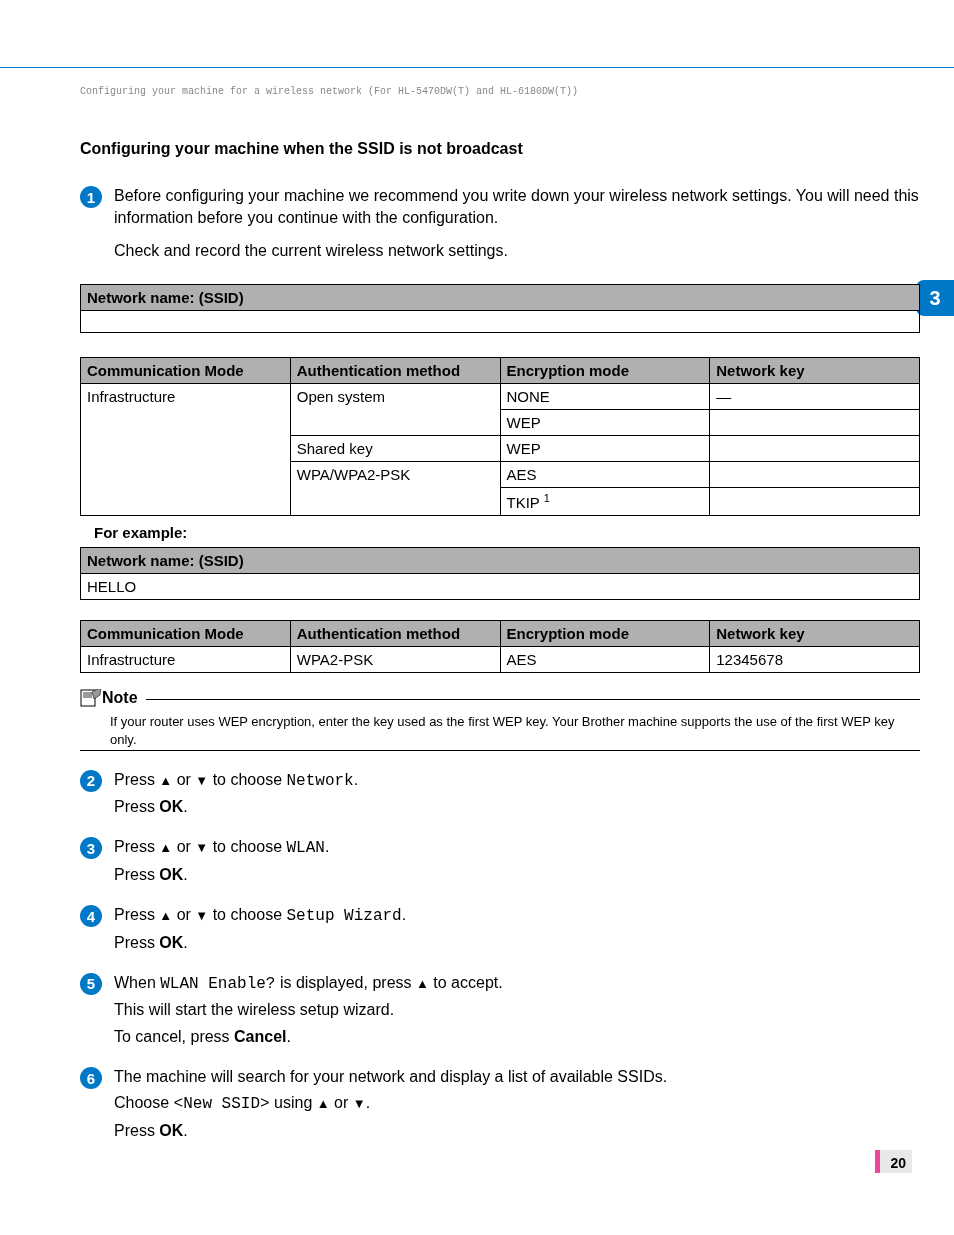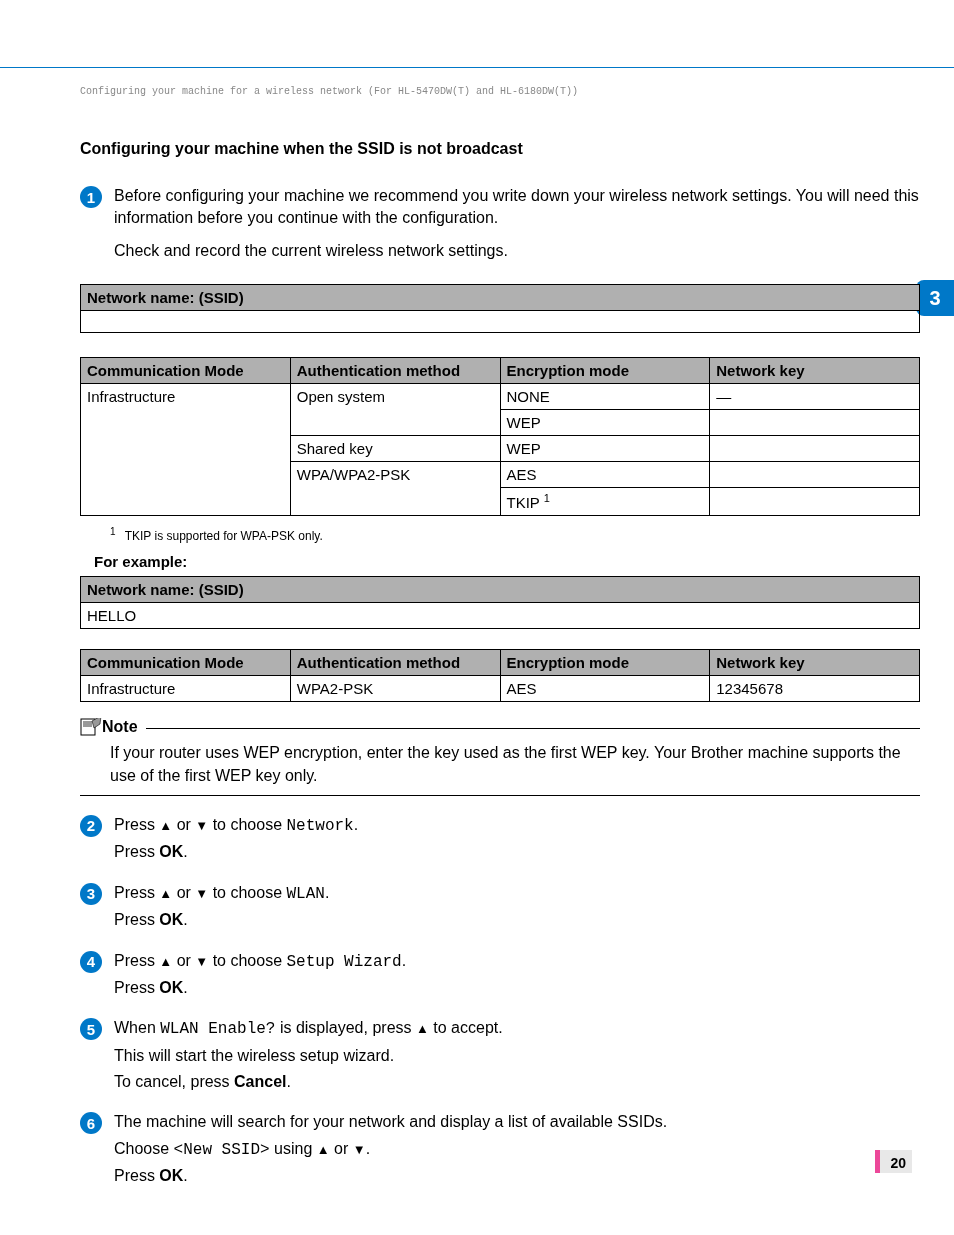--- a/index.html
+++ b/index.html
@@ -113,23 +113,23 @@
   .note-block { margin: 16px 0 18px 0; }
   .note-head {
     display: flex;
     align-items: center;
     gap: 0;
   }
   .note-head .note-icon svg { display:block; }
   .note-head .note-label { font-weight: bold; font-size: 16px; }
   .note-rule-top { flex:1; border-top: 1.5px solid #000; margin-left:8px; margin-top:2px;}
   .note-body {
-    font-size: 16px;
+    font-size: 13px;
     line-height: 1.4;
-    margin: 6px 0 8px 30px;
+    margin: 6px 0 0 30px;
   }
   .note-rule-bottom { border-top: 1.5px solid #000; width:100%; }
   .page-num {
     position: absolute;
     bottom: 62px;
     right: 42px;
     font-weight: bold;
     font-size: 14px;
     background: #e8e8e8;
     padding: 5px 6px 2px 10px;
@@ -194,24 +194,20 @@
       <td>AES</td>
       <td></td>
     </tr>
     <tr>
       <td><span>TKIP</span> <sup class="fn">1</sup></td>
       <td></td>
     </tr>
   </tbody>
     </table>
 
-  <div class="footnote-wrap">
-    <sup>1</sup>
-    <span>TKIP is supported for WPA-PSK only.</span>
-  </div>
 
   <div class="for-example">For example:</div>
 
   <table class="grid">
     <tbody>
         <tr>
           <th>Network name: (SSID)</th>
         </tr>
     <tr>
           <td>HELLO</td>

